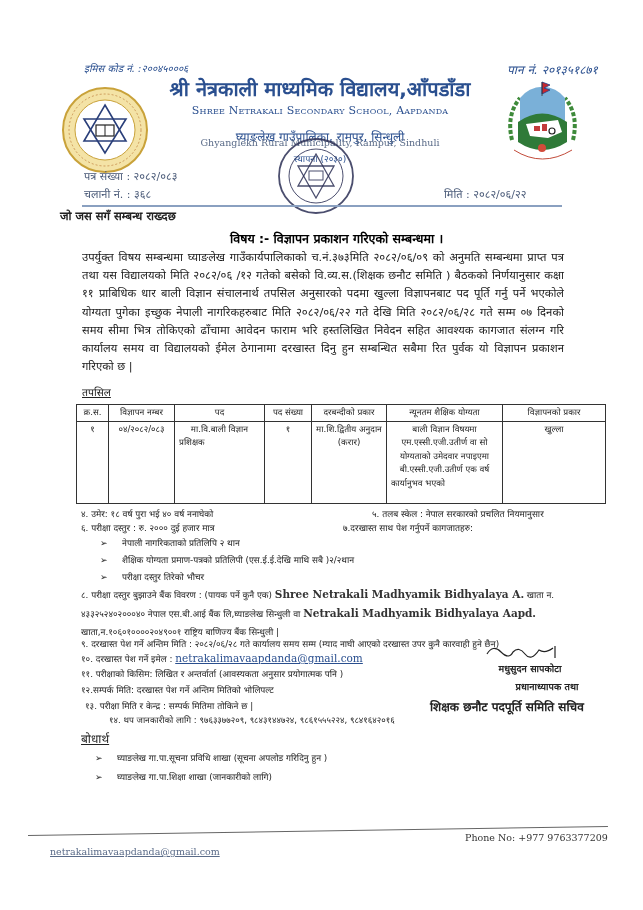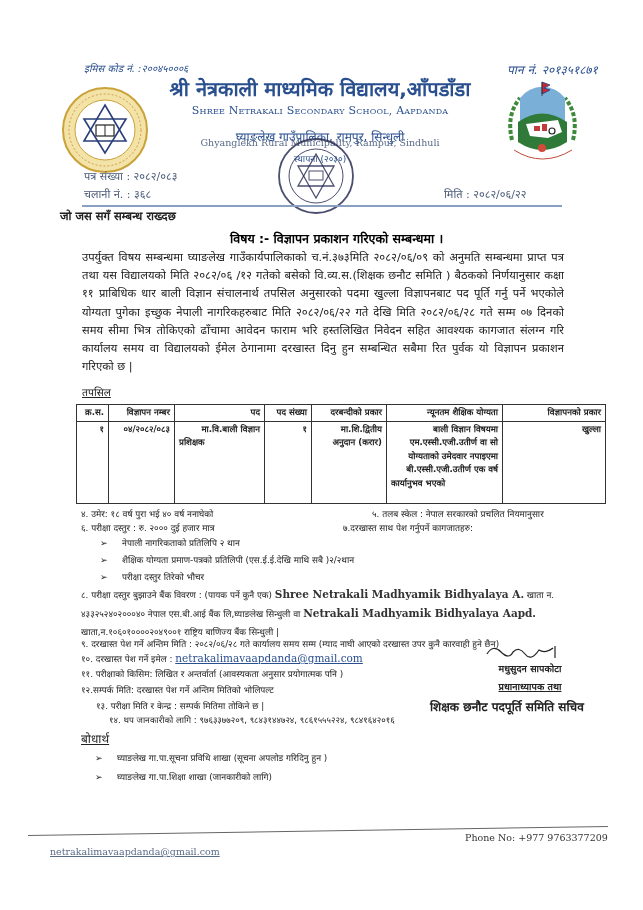--- a/index.html
+++ b/index.html
@@ -27,21 +27,21 @@
   .hr-top { left: 82px; top: 205px; width: 480px; height: 2px; background: #8aa0c0; }
 
   .to { left: 60px; top: 208px; font-size: 11.5px; font-weight: bold; color: #222; }
   .subject { left: 230px; top: 230px; font-size: 12.5px; font-weight: bold; color: #000000; }
 
   .body-text { left: 82px; top: 249px; width: 482px; font-size: 11.3px; line-height: 18.2px; text-align: justify; color: #222; }
 
   .tapasil { left: 82px; top: 385px; font-size: 10.5px; text-decoration: underline; text-align: right; }
 
   table.vac { position: absolute; left: 76px; top: 404px; width: 530px; border-collapse: collapse; font-size: 8.6px; }
-  table.vac td, table.vac th { border: 1px solid #333; padding: 1px 4px; vertical-align: top; font-weight: bold; text-align: right; line-height: 13.5px; }
+  table.vac td, table.vac th { border: 1px solid #333; padding: 1px 4px; vertical-align: top; font-weight: normal; text-align: center; line-height: 13.5px; }
   table.vac th { height: 13px; }
   table.vac tr.data td { height: 82px; }
   .justify { text-align: justify; text-align-last: justify; }
 
   .small { font-size: 8.8px; color: #222; }
   .i4 { left: 81px; top: 508px; }
   .i5 { left: 343px; top: 508px; margin-left: 29px; }
   .i6 { left: 81px; top: 522px; }
   .i7 { left: 343px; top: 522px; }
   .bullet { font-size: 8.8px; }
@@ -50,26 +50,26 @@
   .b3 { left: 100px; top: 571px; }
   .arrow { display: inline-block; width: 22px; font-size: 9px; }
 
   .i8 { left: 81px; top: 585px; width: 520px; font-size: 8.8px; line-height: 18px; }
   .en-big { font-family: "DejaVu Serif", serif; font-size: 10.5px; font-weight: bold; color: #333; }
   .i9 { left: 81px; top: 638px; font-size: 8.8px; }
   .i10 { left: 81px; top: 652px; font-size: 8.8px; }
   .email-link { font-family: "DejaVu Serif", serif; font-size: 10.5px; color: #2a4f8f; text-decoration: underline; }
   .i11 { left: 81px; top: 668px; font-size: 8.8px; }
   .i12 { left: 81px; top: 684px; font-size: 8.8px; }
-  .i13 { left: 96px; top: 700px; font-size: 8.8px; }
+  .i13 { left: 85px; top: 700px; font-size: 8.8px; }
   .i14 { left: 81px; top: 714px; font-size: 8.6px; margin-left: 28px; }
 
   .sig-scribble { left: 483px; top: 642px; width: 80px; height: 20px; }
   .sig-name { left: 470px; top: 662px; width: 120px; text-align: center; font-size: 9.5px; font-weight: bold; }
-  .sig-title1 { left: 470px; top: 680px; width: 120px; text-align: center; font-size: 9.5px; font-weight: bold; text-decoration: underline; }
+  .sig-title1 { left: 487px; top: 680px; width: 120px; text-align: center; font-size: 9.5px; font-weight: bold; }
   .sig-title2 { left: 430px; top: 698px; width: 190px; text-align: left; font-size: 12px; font-weight: bold; }
 
   .bodhartha { left: 81px; top: 730px; font-size: 12px; text-decoration: underline; }
   .cc1 { left: 95px; top: 752px; font-size: 8.8px; }
   .cc2 { left: 95px; top: 771px; font-size: 8.8px; }
 
   .hr-foot { left: 28px; top: 835px; width: 580px; height: 1px; background: #666; transform: rotate(-0.9deg); transform-origin: left center; }
   .foot-email { left: 50px; top: 846px; font-family: "DejaVu Serif", serif; font-size: 9.5px; color: #5a6b88; text-decoration: underline; }
   .foot-phone { left: 465px; top: 832px; font-family: "DejaVu Serif", serif; font-size: 9.5px; color: #333; }
 </style>

